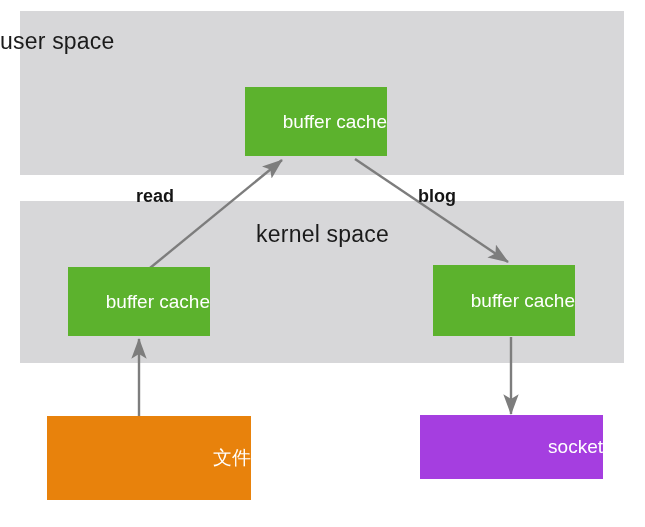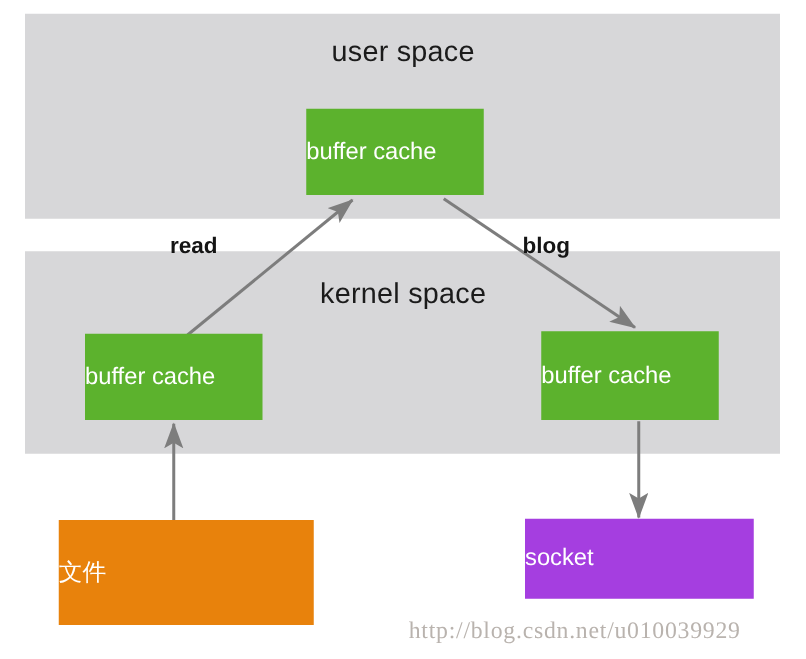--- a/index.html
+++ b/index.html
@@ -25,28 +25,28 @@
   #kernel-band{ left: 20px; top: 201px; width: 604px; height: 162px; }
 
   .band-title {
     position: absolute;
     color: #1b1b1b;
     font-size: 23px;
     font-weight: 400;
     letter-spacing: 0.2px;
     white-space: nowrap;
   }
-  #user-space-title   { left: 0; top: 28px;  width: 645px; text-align: center; }
+  #user-space-title   { left: 0; top: 28px;  width: 645px; }
   #kernel-space-title { left: 0; top: 221px; width: 645px; text-align: center; }
 
   .box {
     position: absolute;
     display: flex;
     align-items: center;
-    justify-content: flex-start;
+    justify-content: flex-end;
     color: #ffffff;
     font-size: 19px;
     font-weight: 400;
     white-space: nowrap;
   }
   .box.green  { background: #5cb22d; }
   .box.orange { background: #e8820c; }
   .box.purple { background: #a53ee0; }
 
   #box-user-buffer    { left: 245px; top: 87px;  width: 142px; height: 69px; }
@@ -128,15 +128,14 @@
   </div>
 
   <div class="box purple" id="box-socket">
     <span>socket</span>
   </div>
 
   <div class="edge-label" id="label-read">read</div>
 
   <div class="edge-label" id="label-write">blog</div>
 
-  <div id="watermark">http://blog.csdn.net/u010039929</div>
 
 </div>
 
 </body></html>

